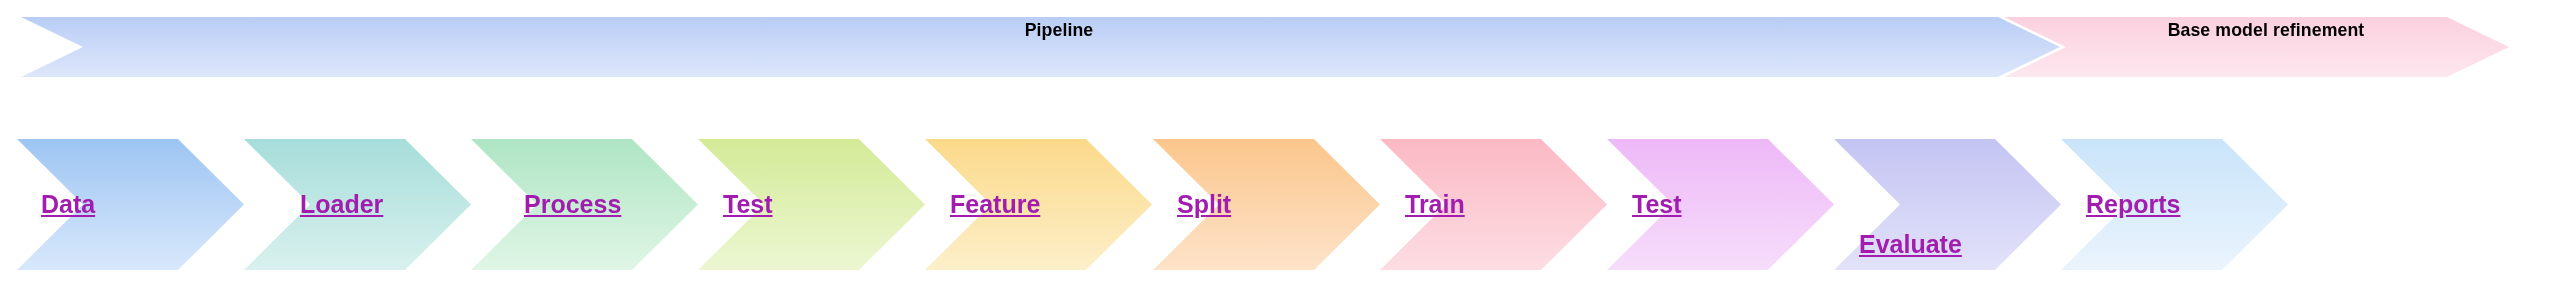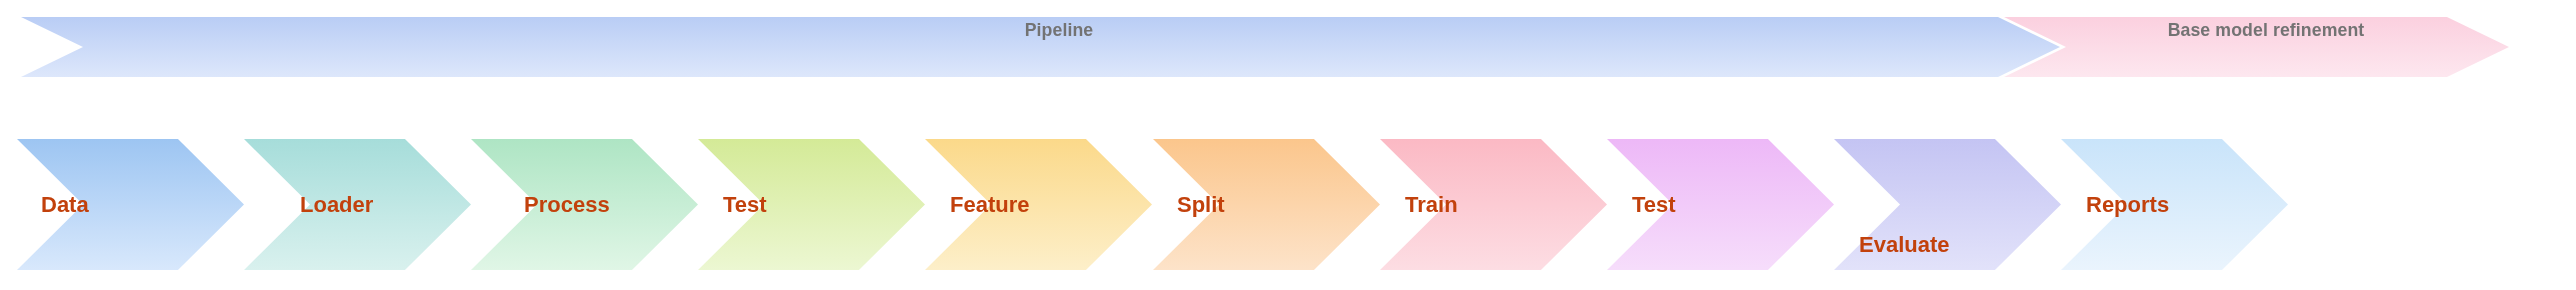--- a/index.html
+++ b/index.html
@@ -36,21 +36,21 @@
     position: absolute;
     inset: 0;
   }
   .banner-label {
     position: absolute;
     top: 0;
     height: 60px;
     line-height: 60px;
     font-size: 17.7px;
     font-weight: bold;
-    color: #737373;
+    color: #000000;
     white-space: nowrap;
     text-align: center;
     letter-spacing: 0.1px;
   }
 
   
   #stage-row {
     position: absolute;
     left: 0;
     top: 139px;
@@ -64,24 +64,25 @@
   }
   .stage .shape {
     position: absolute;
     inset: 0;
   }
   .stage-label {
     position: absolute;
     top: 0;
     height: 131px;
     line-height: 131px;
-    font-size: 22px;
+    font-size: 25px;
     font-weight: bold;
-    color: #c2410c;
+    color: #a21caf;
     white-space: nowrap;
+    text-decoration: underline;
   }
 </style>
 </head>
 <body>
 
 <div id="canvas">
 
   <div id="banner-row">
       <div class="banner-chevron" style="left: 20.7px; width: 2039px;">
         <svg width="2039" height="60" viewBox="0 0 3455 102" preserveAspectRatio="none" class="shape">

